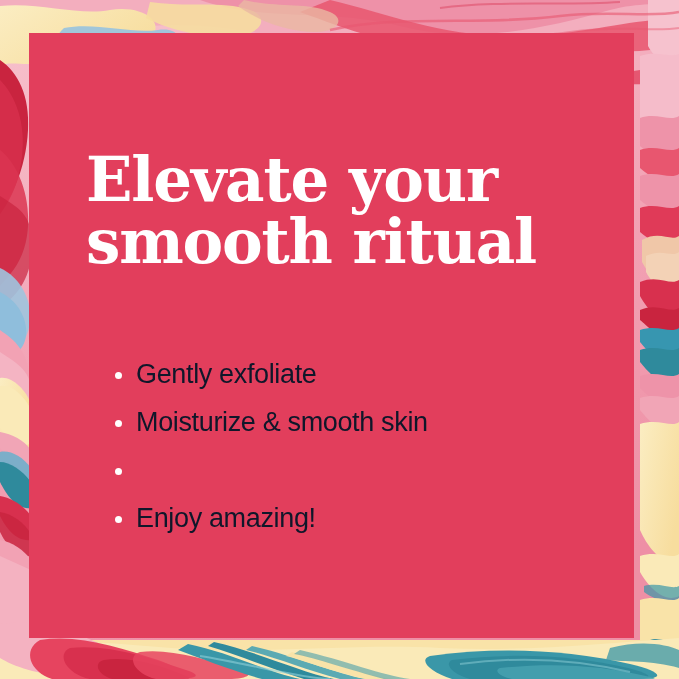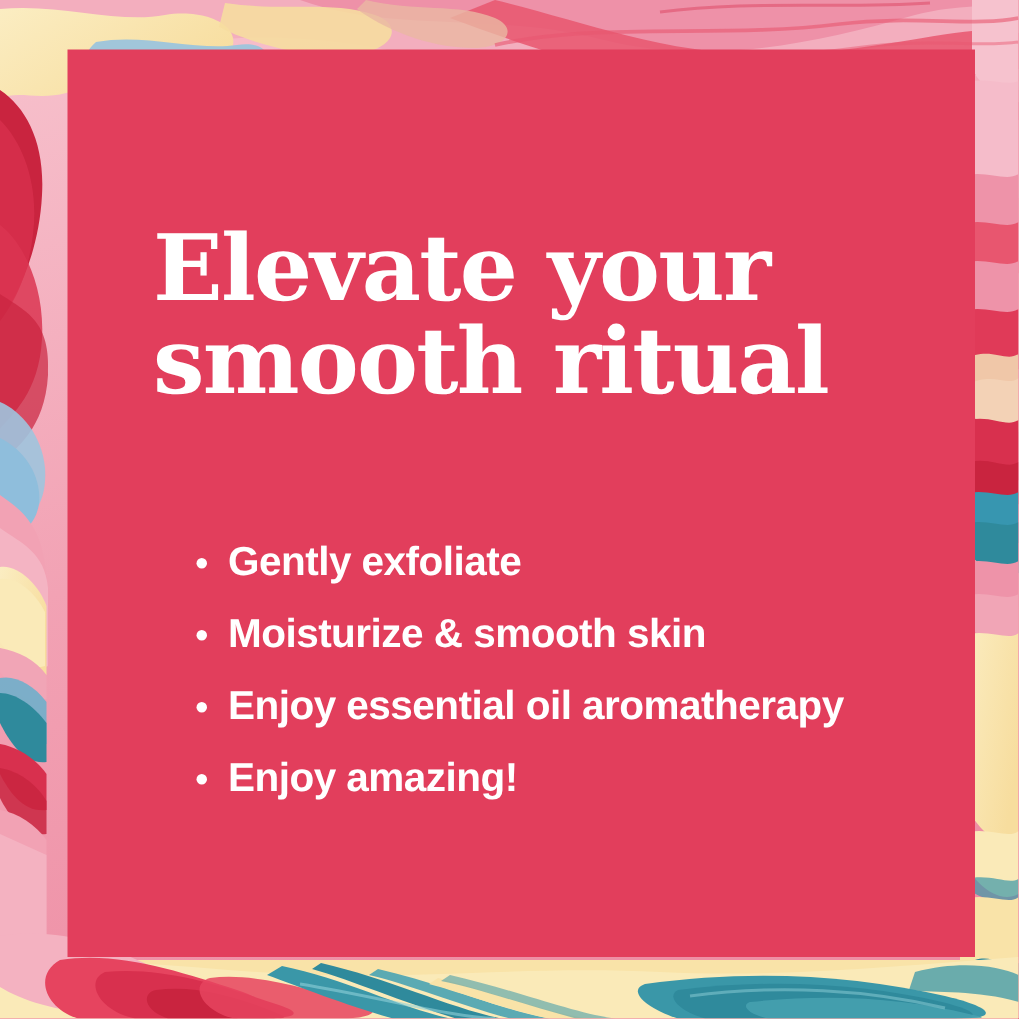--- a/index.html
+++ b/index.html
@@ -17,21 +17,21 @@
   }
   #bg-art {
     position:absolute;
     inset:0;
     width:679px; height:679px;
     display:block;
   }
   
   #card {
     position:absolute;
-    left:45px; top:33px;
+    left:29px; top:33px;
     width:605px; height:605px;
     background:#E23E5C;
   }
   
   #headline {
     position:absolute;
     left:57px;
     top:117px;
     width:530px;
     color:#FFFFFF;
@@ -48,23 +48,23 @@
   
   #benefits {
     position:absolute;
     left:86px;
     top:328px;
     width:530px;
     list-style:none;
   }
   #benefits .benefit {
     position:relative;
-    color:#ffffff;
+    color:#0f172a;
     font-family:"Liberation Sans", sans-serif;
-    font-weight:700;
+    font-weight:400;
     font-size:27px;
     line-height:1;
     letter-spacing:-0.35px;
     height:48px;
     display:flex;
     align-items:flex-start;
     white-space:nowrap;
   }
   #benefits .bullet-dot {
     flex:0 0 auto;
@@ -204,21 +204,20 @@
       <li class="benefit">
         <span class="bullet-dot"></span>
         <span class="benefit-text">Gently exfoliate</span>
       </li>
       <li class="benefit">
         <span class="bullet-dot"></span>
         <span class="benefit-text">Moisturize &amp; smooth skin</span>
       </li>
       <li class="benefit">
         <span class="bullet-dot"></span>
-        <span class="benefit-text">Enjoy essential oil aromatherapy</span>
       </li>
       <li class="benefit">
         <span class="bullet-dot"></span>
         <span class="benefit-text">Enjoy amazing!</span>
       </li>
     </ul>
 
   </div>
 </div>
 

